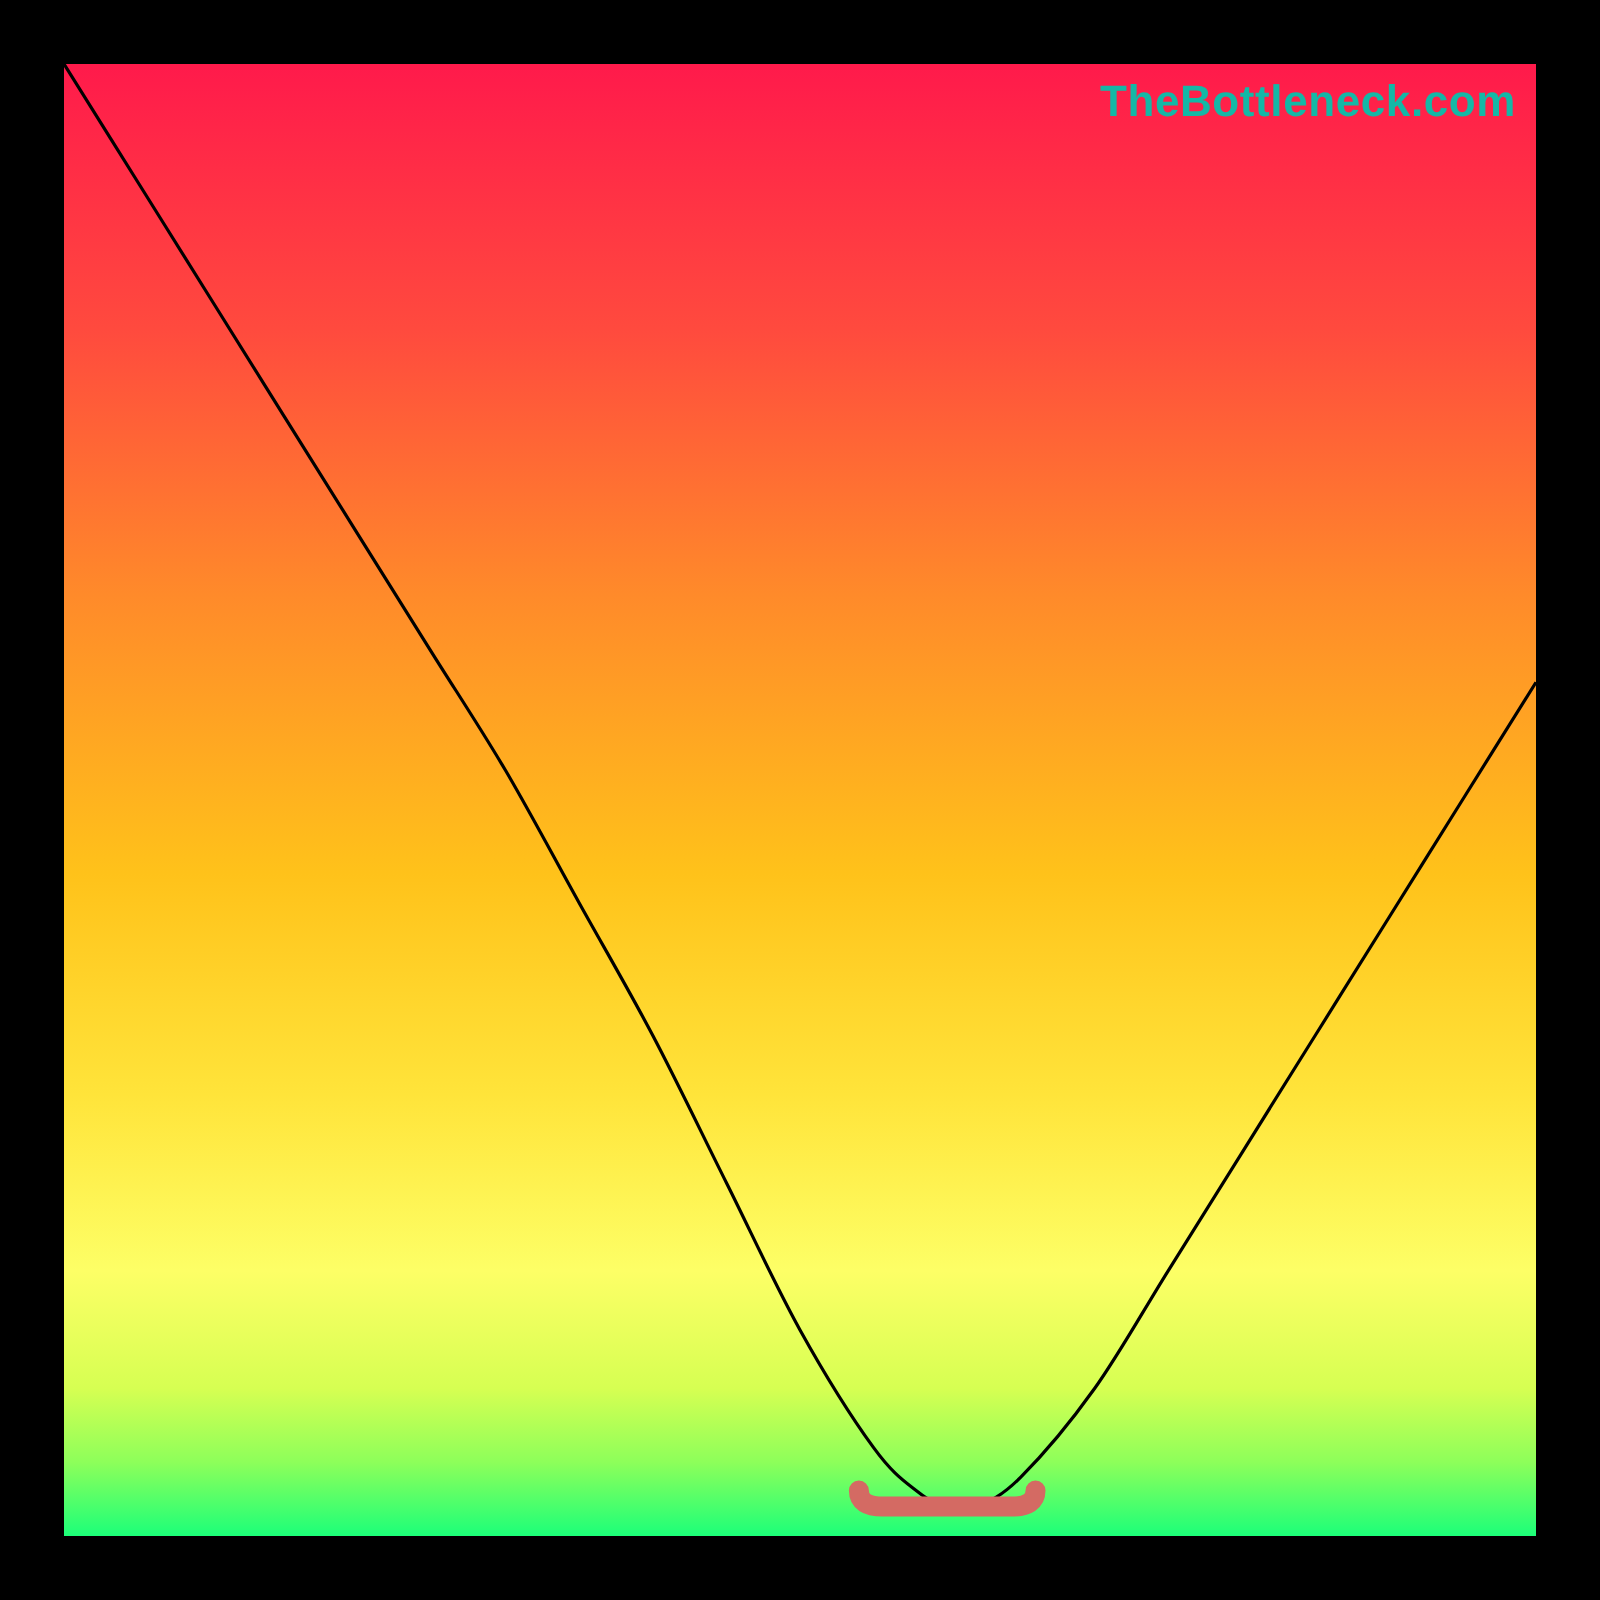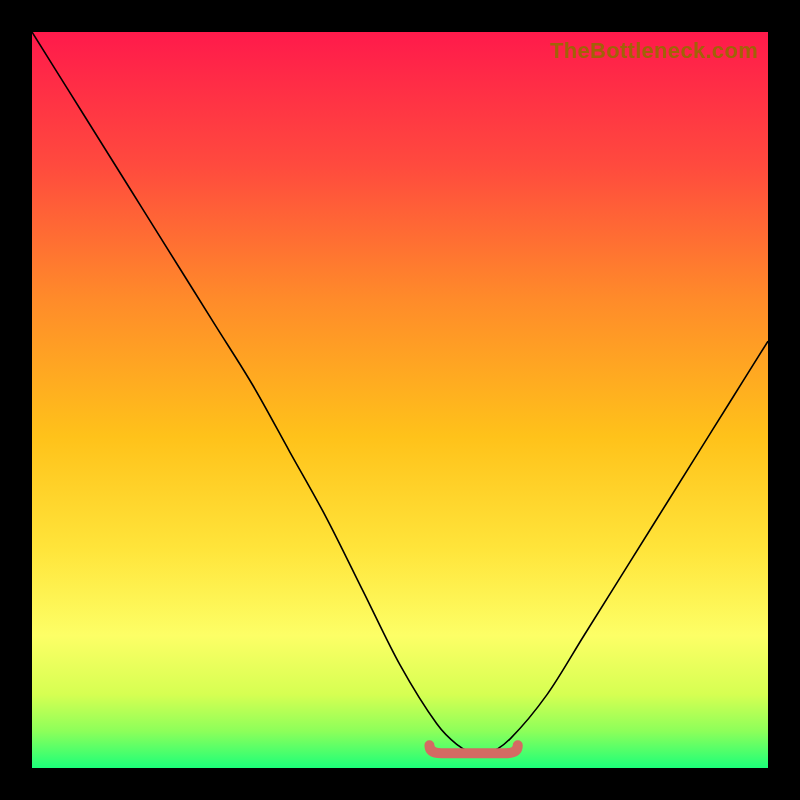--- a/index.html
+++ b/index.html
@@ -29,21 +29,21 @@
     inset: 0;
     
   }
   .watermark {
     position: absolute;
     top: 6px;
     right: 10px;
     font-family: Arial, Helvetica, sans-serif;
     font-size: 22px;
     font-weight: 600;
-    color: #a16207;
+    color: #14b8a6;
     letter-spacing: 0.3px;
     user-select: none;
   }
   svg.overlay {
     position: absolute;
     inset: 0;
   }
   .curve {
     fill: none;
     stroke: #000;

